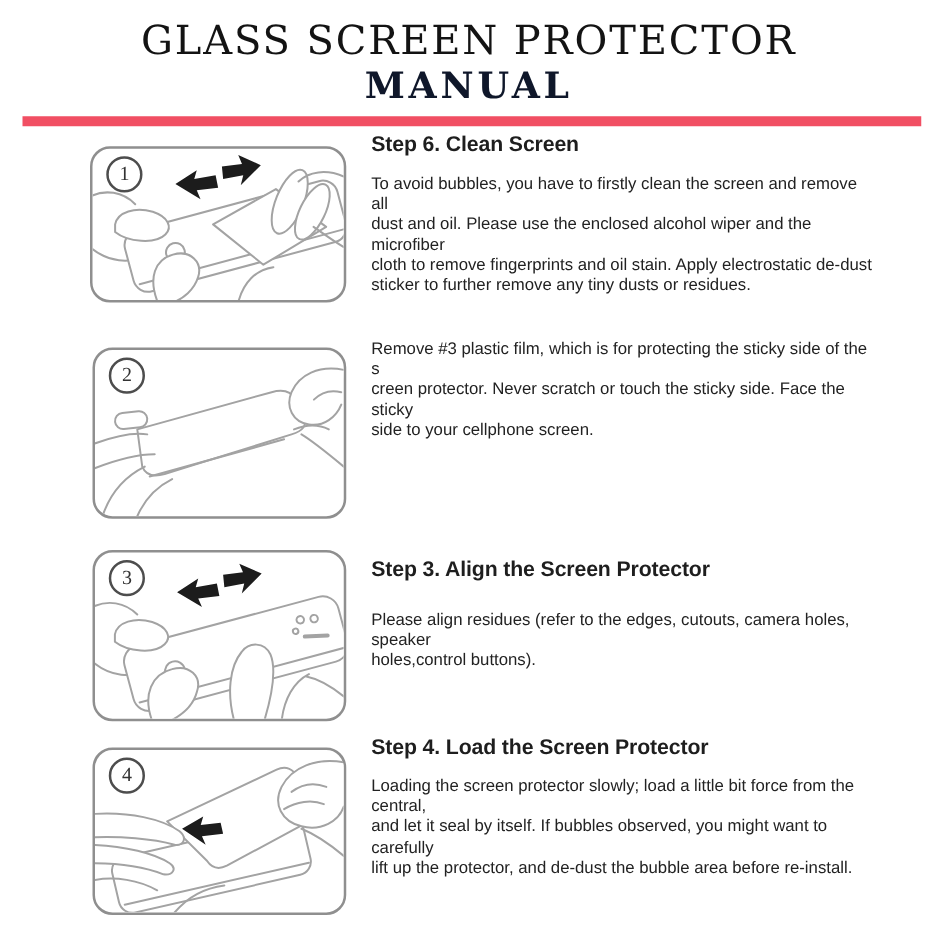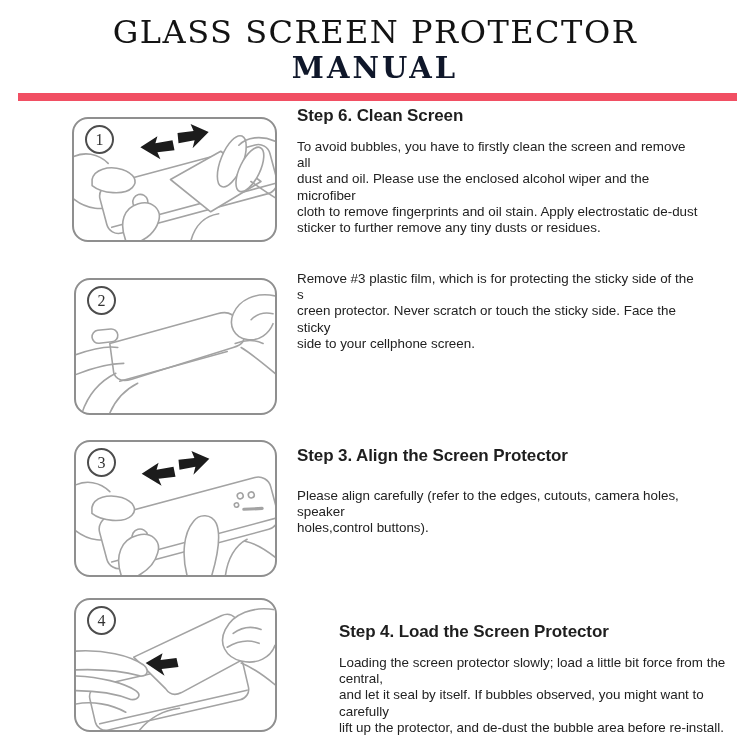--- a/index.html
+++ b/index.html
@@ -28,21 +28,21 @@
          color:#222;white-space:pre-line;}
   .txt.gap-lg h3{margin-bottom:22px;}
 
   #illus1{left:72px;top:117px;width:201px;height:121px;}
   #txt1{top:106px;}
   #illus2{left:74px;top:278px;width:199px;height:133px;}
   #txt2{top:271px;}
   #illus3{left:74px;top:440px;width:199px;height:133px;}
   #txt3{top:433px;margin-top:13px;}
   #illus4{left:74px;top:598px;width:199px;height:130px;}
-  #txt4{top:622px;margin-left:42px;}
+  #txt4{top:588px;}
 
   .sketch{stroke:#a3a3a3;fill:none;stroke-width:1.6;stroke-linecap:round;stroke-linejoin:round;}
   .sketch .w{fill:#ffffff;}
   .arrows{fill:#1c1c1c;stroke:none;}
 </style>
 </head>
 <body>
 
 <div id="page">
 
@@ -136,21 +136,21 @@
         <path d="M200,116 C190,108 180,102 170,100"></path>
       </g>
       <g class="arrows">
         <path d="M66,32 l17,-11 -2,7 17,-3 2,10 -17,2 3,7 z"></path>
         <path d="M134,17 l-18,-8 3,7 -16,2 1,10 16,-3 -2,8 z"></path>
       </g>
     </svg>
   </div>
   <div id="txt3" class="txt gap-lg">
     <h3>Step 3. Align the Screen Protector</h3>
-    <p>Please align carefully (refer to the edges, cutouts, camera holes, speaker
+    <p>Please align residues (refer to the edges, cutouts, camera holes, speaker
 holes,control buttons).</p>
   </div>
 
   <div id="illus4" class="illus">
     <div class="badge">
       <span>4</span>
     </div>
     <svg viewBox="0 0 200 132" preserveAspectRatio="none">
       <g class="sketch">
         <g transform="rotate(-13 90 92)">

